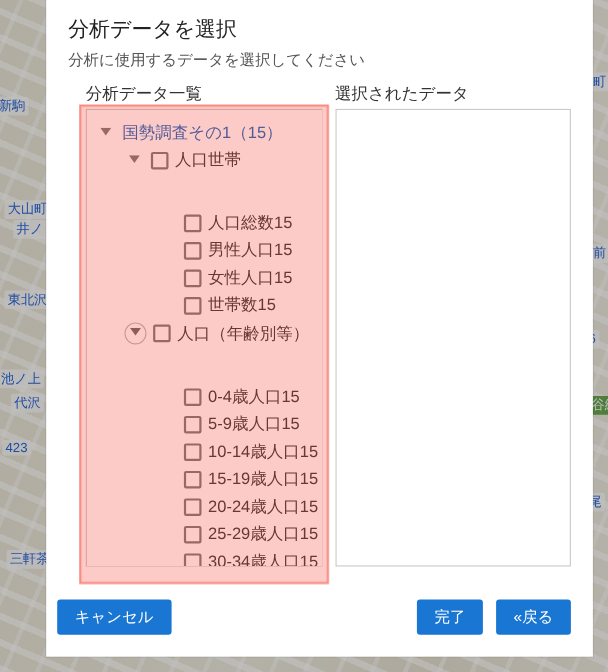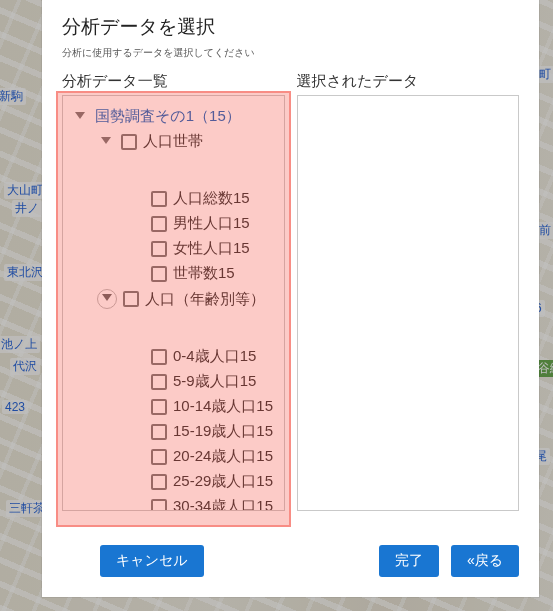--- a/index.html
+++ b/index.html
@@ -66,28 +66,28 @@
     padding: 14px 28px 6px 20px;
     flex: 0 0 auto;
   }
   .dialog-title {
     font-size: 19px;
     font-weight: 400;
     color: #222;
     margin: 0 0 6px 0;
   }
   .dialog-sub {
-    font-size: 10px;
+    font-size: 14px;
     color: #555;
   }
 
   .dialog-body {
     flex: 1 1 auto;
     display: flex;
-    padding: 6px 20px 0 20px;
+    padding: 6px 20px 0 36px;
     gap: 12px;
     min-height: 0;
   }
   .col {
     flex: 1 1 0;
     min-width: 0;
     display: flex;
     flex-direction: column;
   }
   .col-title {
@@ -183,22 +183,21 @@
   .cat-label {
     color: #1565c0;
   }
 
   
   .dialog-foot {
     flex: 0 0 auto;
     display: flex;
     align-items: center;
     justify-content: space-between;
-    padding: 18px 20px 20px 20px;
-    margin-left: 38px;
+    padding: 18px 20px 20px 10px;
   }
   .btn {
     display: inline-flex;
     align-items: center;
     justify-content: center;
     gap: 4px;
     background: #1976d2;
     color: #fff;
     font-size: 14px;
     padding: 7px 16px;

